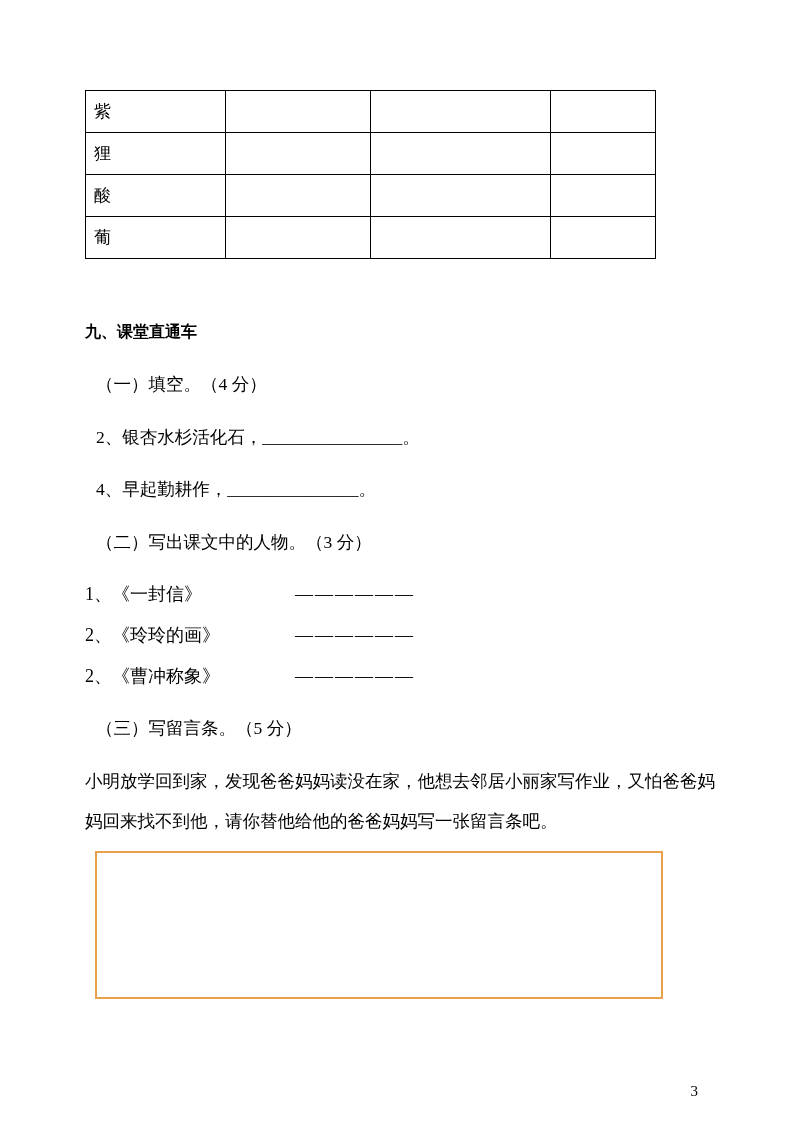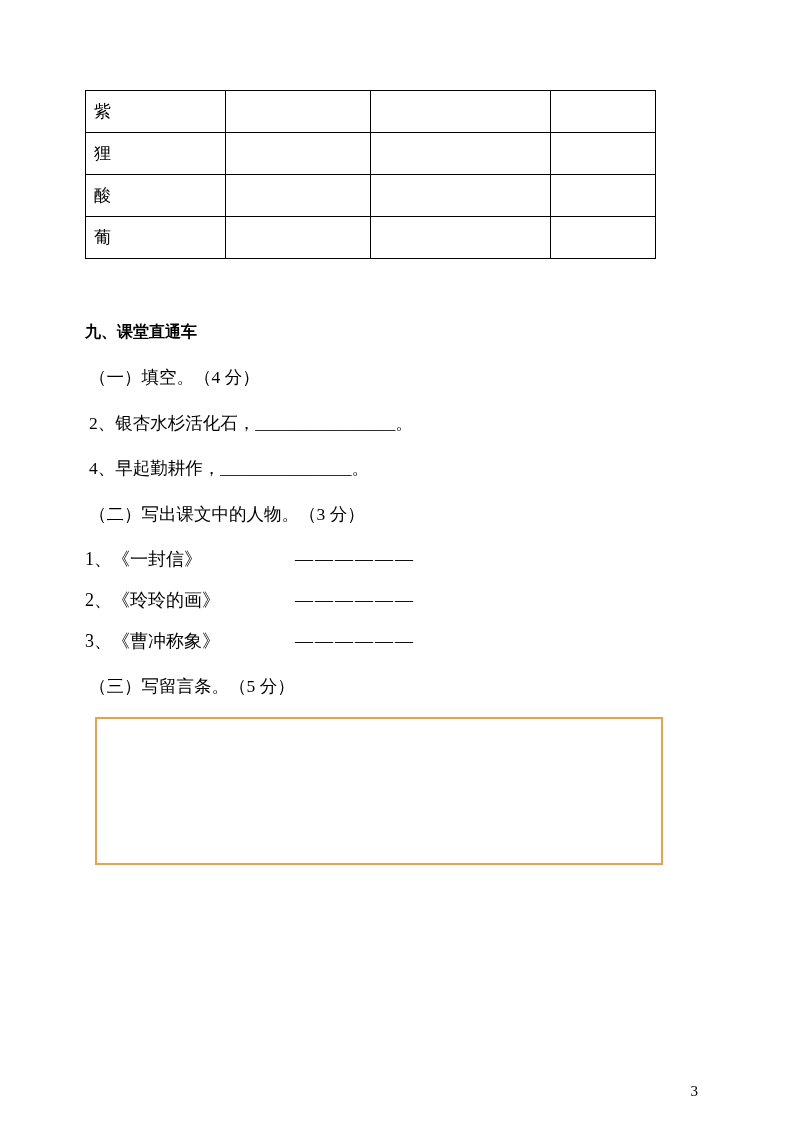--- a/index.html
+++ b/index.html
@@ -37,21 +37,21 @@
   .col3 { width: 180px; }
   .col4 { width: 105px; }
 
   .heading {
     margin: 52px 0 0 0;
     font-size: 16px;
     font-weight: bold;
     line-height: 42px;
   }
   .line {
-    margin: 4px;
+    margin: 11px;
     font-size: 17.5px;
     line-height: 41.5px;
     white-space: nowrap;
   }
   .match-row {
     font-size: 18px;
     line-height: 41px;
   }
   .match-label {
     display: inline-block;
@@ -130,23 +130,24 @@
     <p class="line">4、早起勤耕作，_______________。</p>
 
     <p class="line">（二）写出课文中的人物。（3 分）</p>
     <div class="match-row">
       <span class="match-label">1、《一封信》</span><span class="match-blank">——————</span>
     </div>
     <div class="match-row">
       <span class="match-label">2、《玲玲的画》</span><span class="match-blank">——————</span>
     </div>
     <div class="match-row">
-      <span class="match-label">3、《曹冲称象》</span><span class="match-blank">——————</span>
+      <span class="match-label">2、《曹冲称象》</span><span class="match-blank">——————</span>
     </div>
 
     <p class="line">（三）写留言条。（5 分）</p>
+    <p class="prompt">小明放学回到家，发现爸爸妈妈读没在家，他想去邻居小丽家写作业，又怕爸爸妈妈回来找不到他，请你替他给他的爸爸妈妈写一张留言条吧。</p>
 
     <div class="answer-box"></div>
 
   </div>
 
   <div class="page-number">3</div>
 </div>
 
 </body></html>

